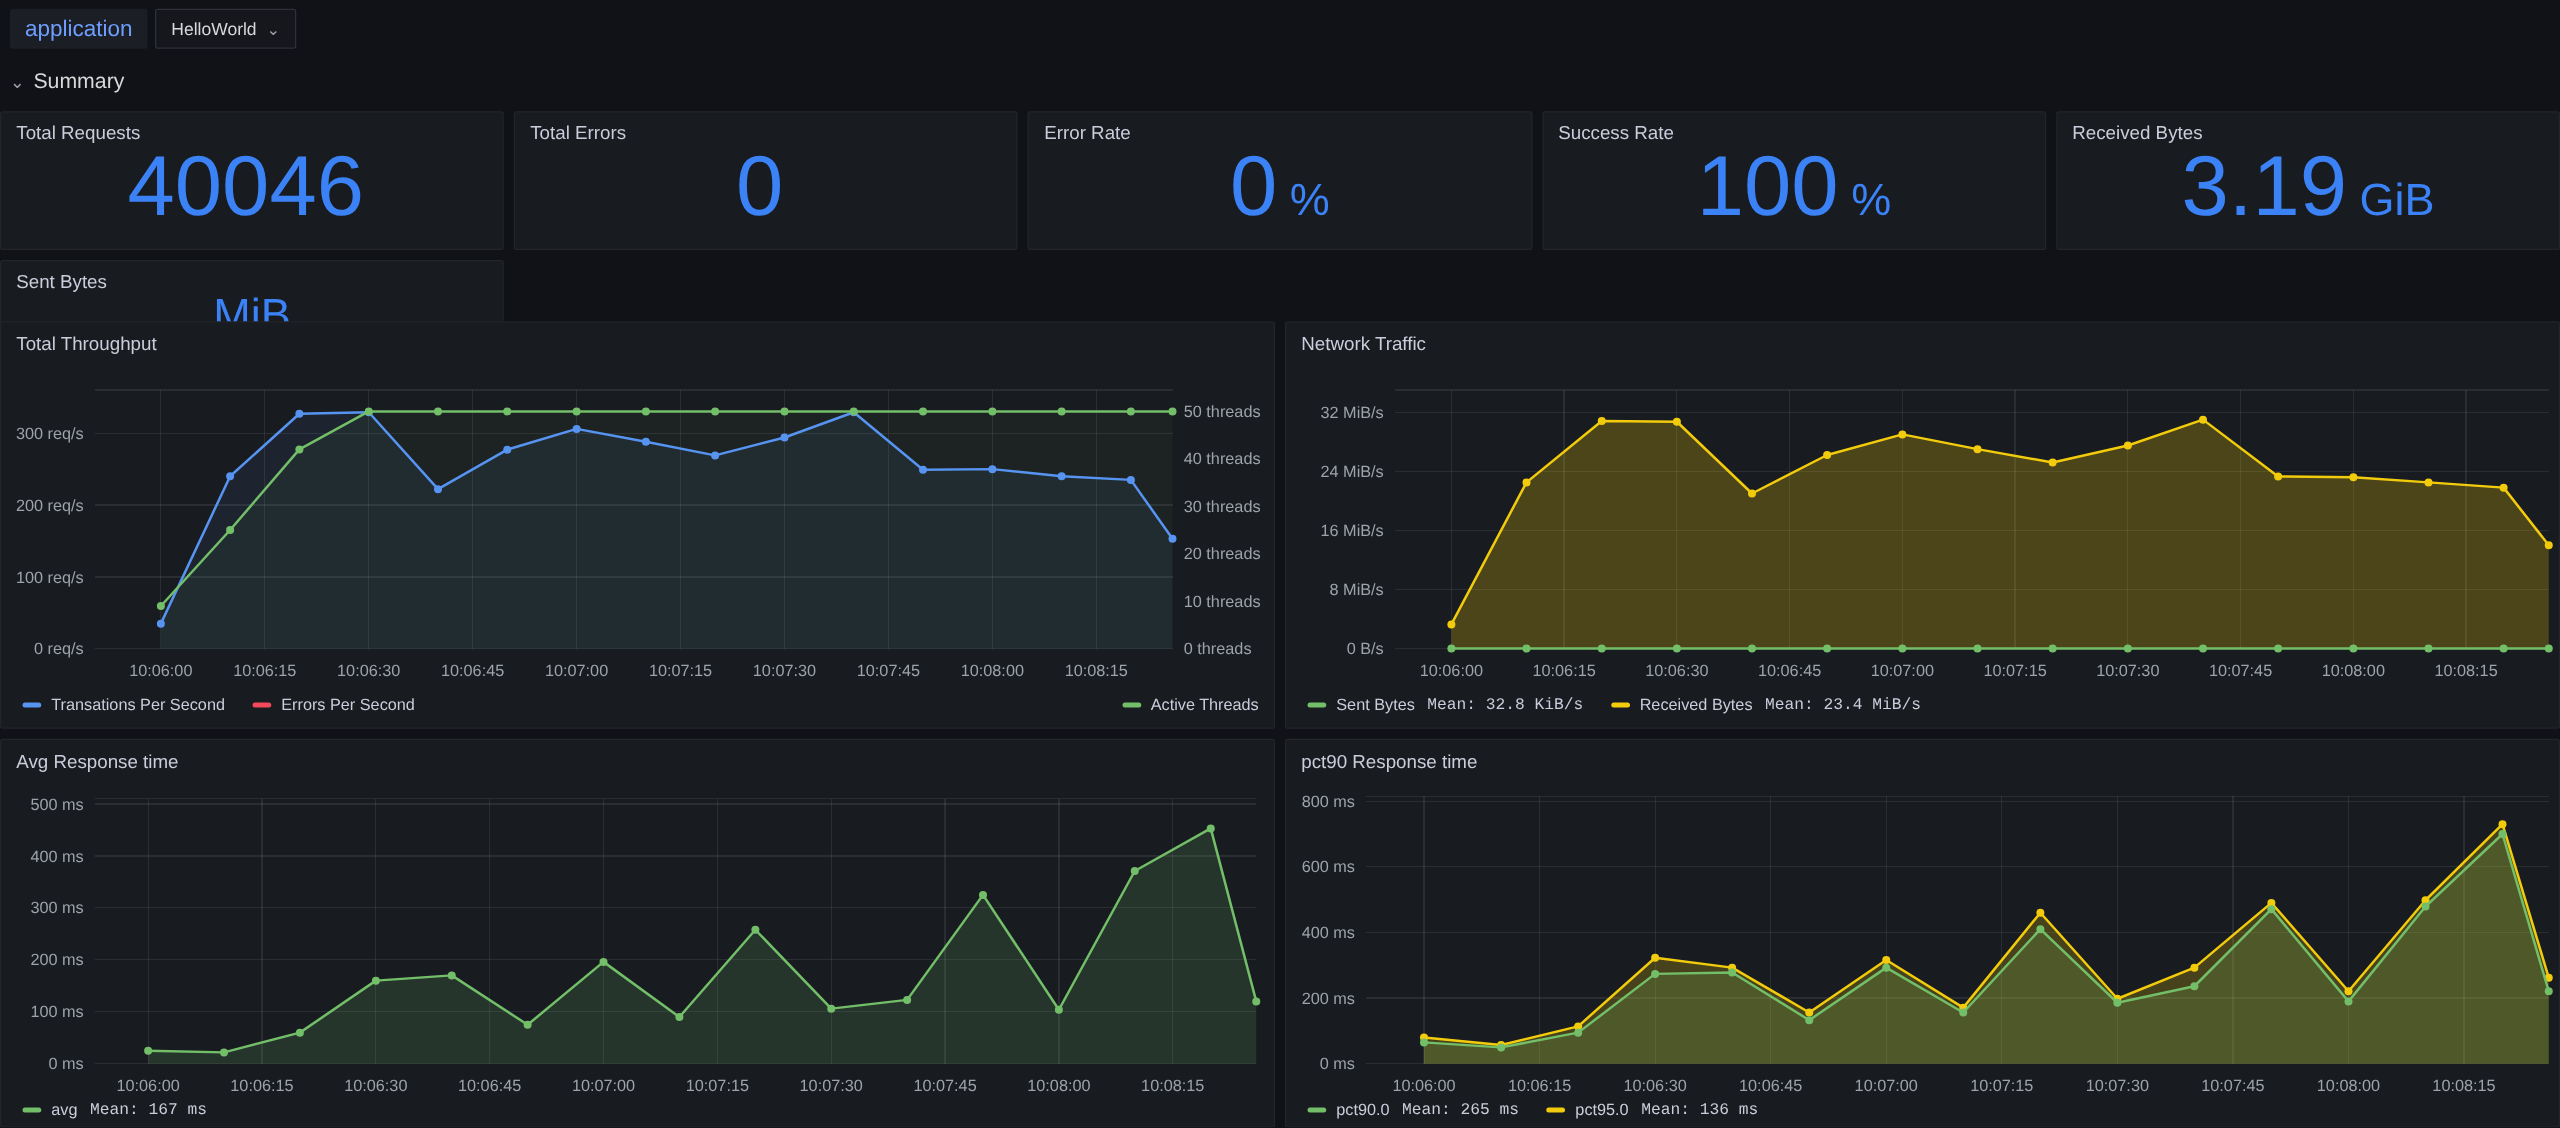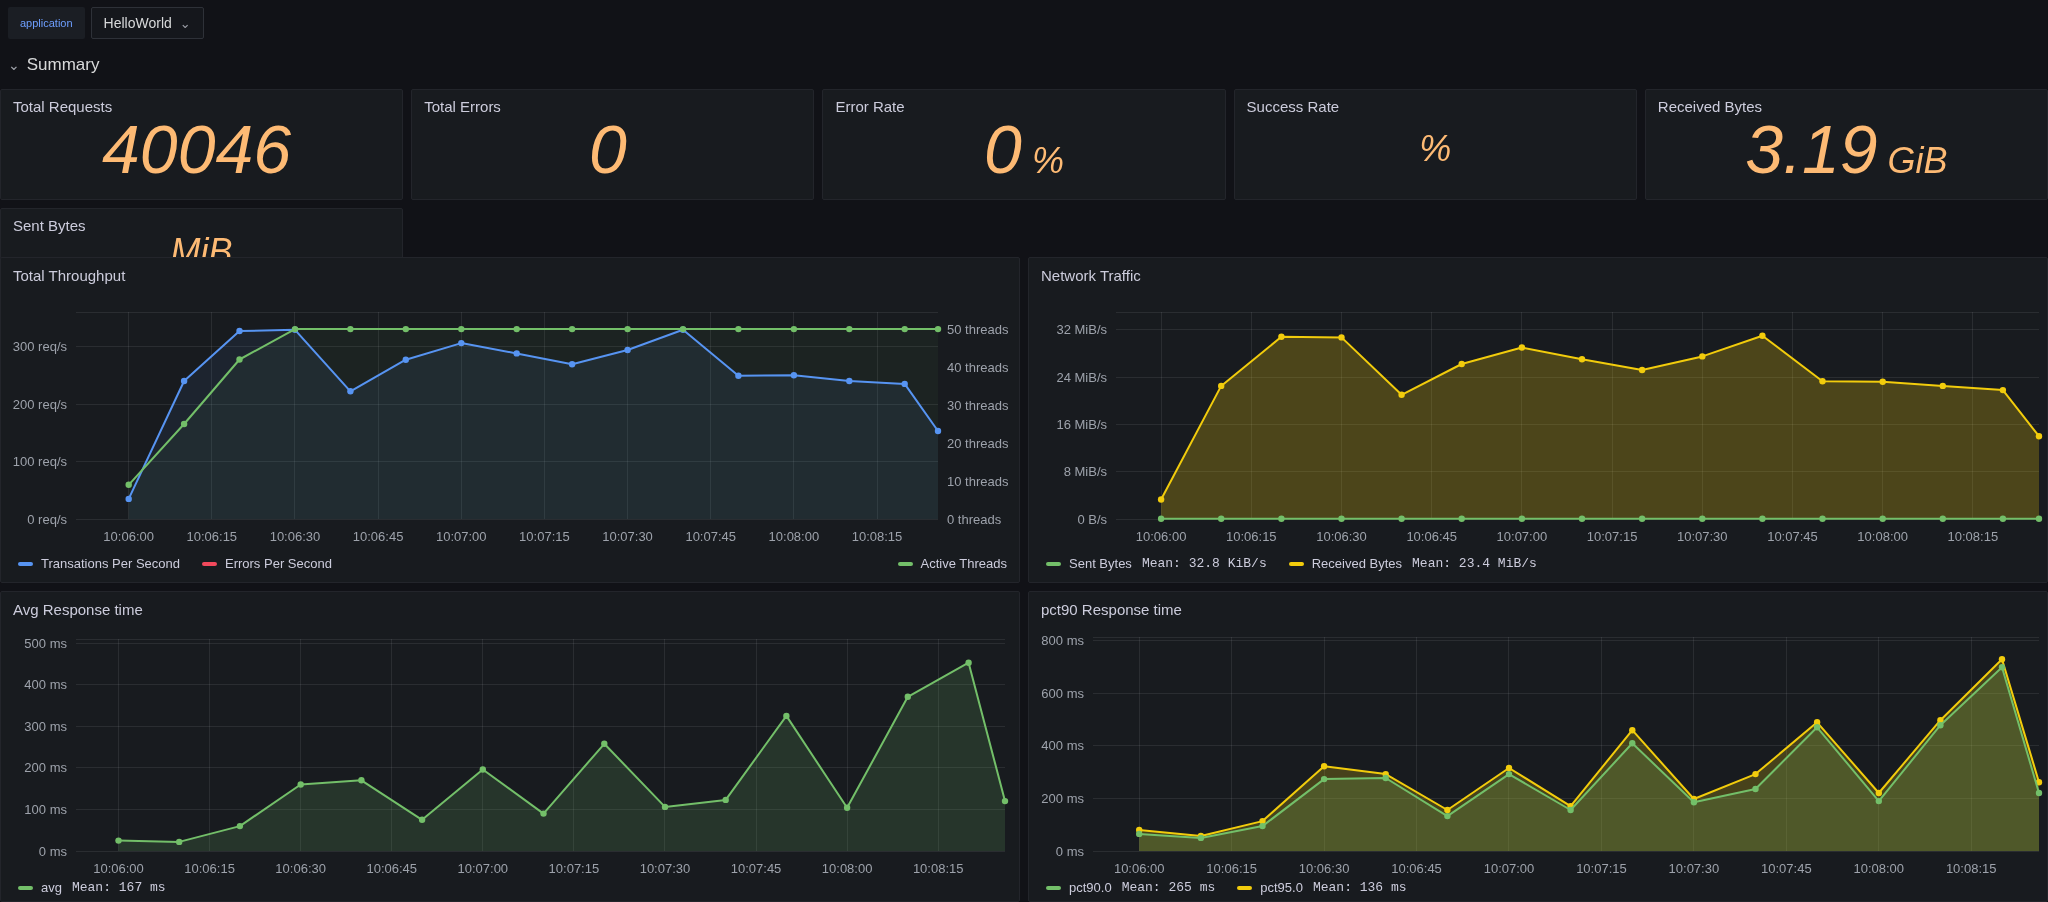--- a/index.html
+++ b/index.html
@@ -1,37 +1,37 @@
 <!DOCTYPE html>
 <html><head>
 <meta charset="utf-8">
 <style>
   * { margin:0; padding:0; box-sizing:border-box; }
   html,body { width:2048px; height:902px; background:#111217; overflow:hidden;
               font-family:"Liberation Sans","DejaVu Sans",sans-serif; }
   
   .topbar { display:flex; align-items:center; gap:6px; padding:6px 0 0 8px; height:40px; }
   .var-label { height:32px; line-height:32px; padding:0 12px; background:#1b1e24;
-               border-radius:2px; color:#6e9fff; font-size:11px; }
+               border-radius:2px; color:#6e9fff; font-size:18px; }
   .var-value { height:32px; line-height:30px; padding:0 12px; background:#15171c;
                border:1px solid #2e3138; border-radius:2px; color:#d8d9da; font-size:14px;
                display:flex; align-items:center; gap:8px; cursor:pointer; }
   .chev { color:#9da0a8; font-size:13px; line-height:1; }
   .section-row { display:flex; align-items:center; gap:7px; margin:13px 0 0 8px; height:24px;
                  color:#ccccdc; cursor:pointer; }
   .section-row .chev { font-size:14px; }
   .section-title { font-size:17px; font-weight:400; color:#d8d9da; }
   
   .panel { background:#181b1f; border:1px solid #23252b; border-radius:2px; position:relative; }
   .stats-grid { display:grid; grid-template-columns:repeat(5,1fr); gap:8px; margin-top:12px;
                 height:160px; }
   .stat-panel { display:flex; flex-direction:column; padding:8px 12px; }
   .panel-title { font-size:15px; font-weight:500; color:#ccccdc; cursor:pointer; }
   .stat-body { flex:1; display:flex; align-items:center; justify-content:center; padding-bottom:8px; }
-  .stat-value { display:inline-flex; align-items:baseline; gap:10px; color:#fdba74;font-style:italic; }
+  .stat-value { display:inline-flex; align-items:baseline; gap:10px; color:#3b82f6; }
   .stat-num { font-size:68px; font-weight:500; line-height:1; }
   .stat-unit { font-size:36px; font-weight:500; line-height:1; }
   .charts-grid { display:grid; grid-template-columns:1020px 1020px; grid-template-rows:326px 311px;
                  gap:8px; margin-top:8px; }
   .chart-panel .panel-title { position:absolute; top:9px; left:12px; }
   .chart-panel svg { position:absolute; top:0; left:0; }
   .legend { position:absolute; left:17px; right:12px; display:flex; align-items:center;
             gap:22px; font-size:13px; color:#ccccdc; }
   .row2 .legend { bottom:11px;margin-top:16px; }
   .row3 .legend { bottom:6px; }
@@ -84,20 +84,21 @@
         <span class="stat-value">
           <span class="stat-num">0</span>
           <span class="stat-unit">%</span>
         </span>
       </div>
   </div>
   <div class="panel stat-panel">
     <div class="panel-title">Success Rate</div>
     <div class="stat-body">
         <span class="stat-value">
+          <span class="stat-num">100</span>
           <span class="stat-unit">%</span>
         </span>
       </div>
   </div>
   <div class="panel stat-panel">
     <div class="panel-title">Received Bytes</div>
     <div class="stat-body">
         <span class="stat-value">
           <span class="stat-num">3.19</span>
           <span class="stat-unit">GiB</span>

